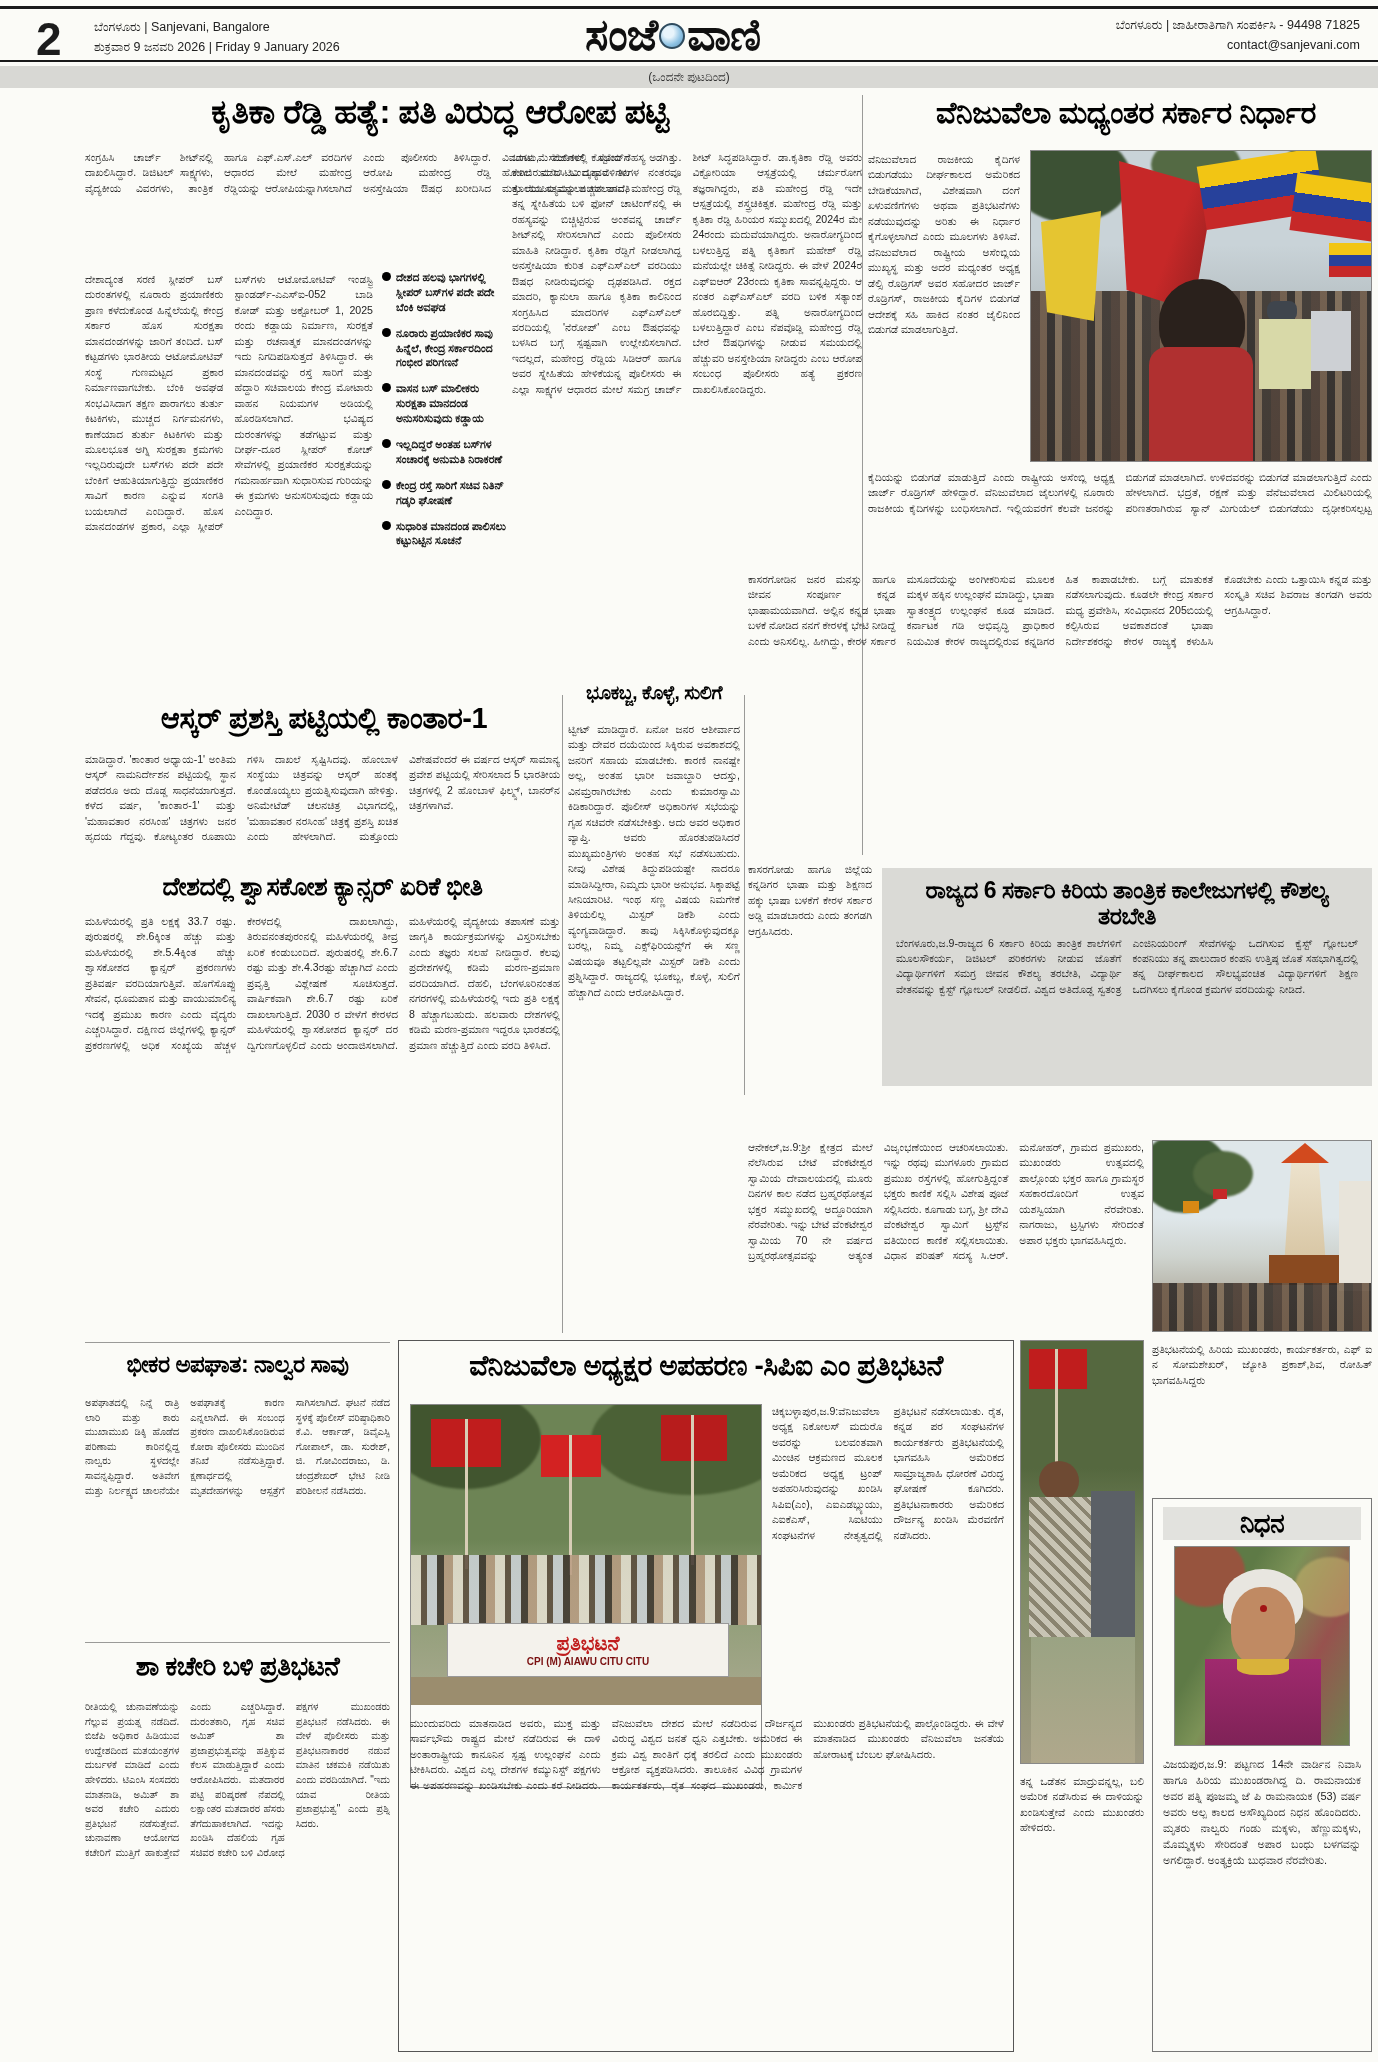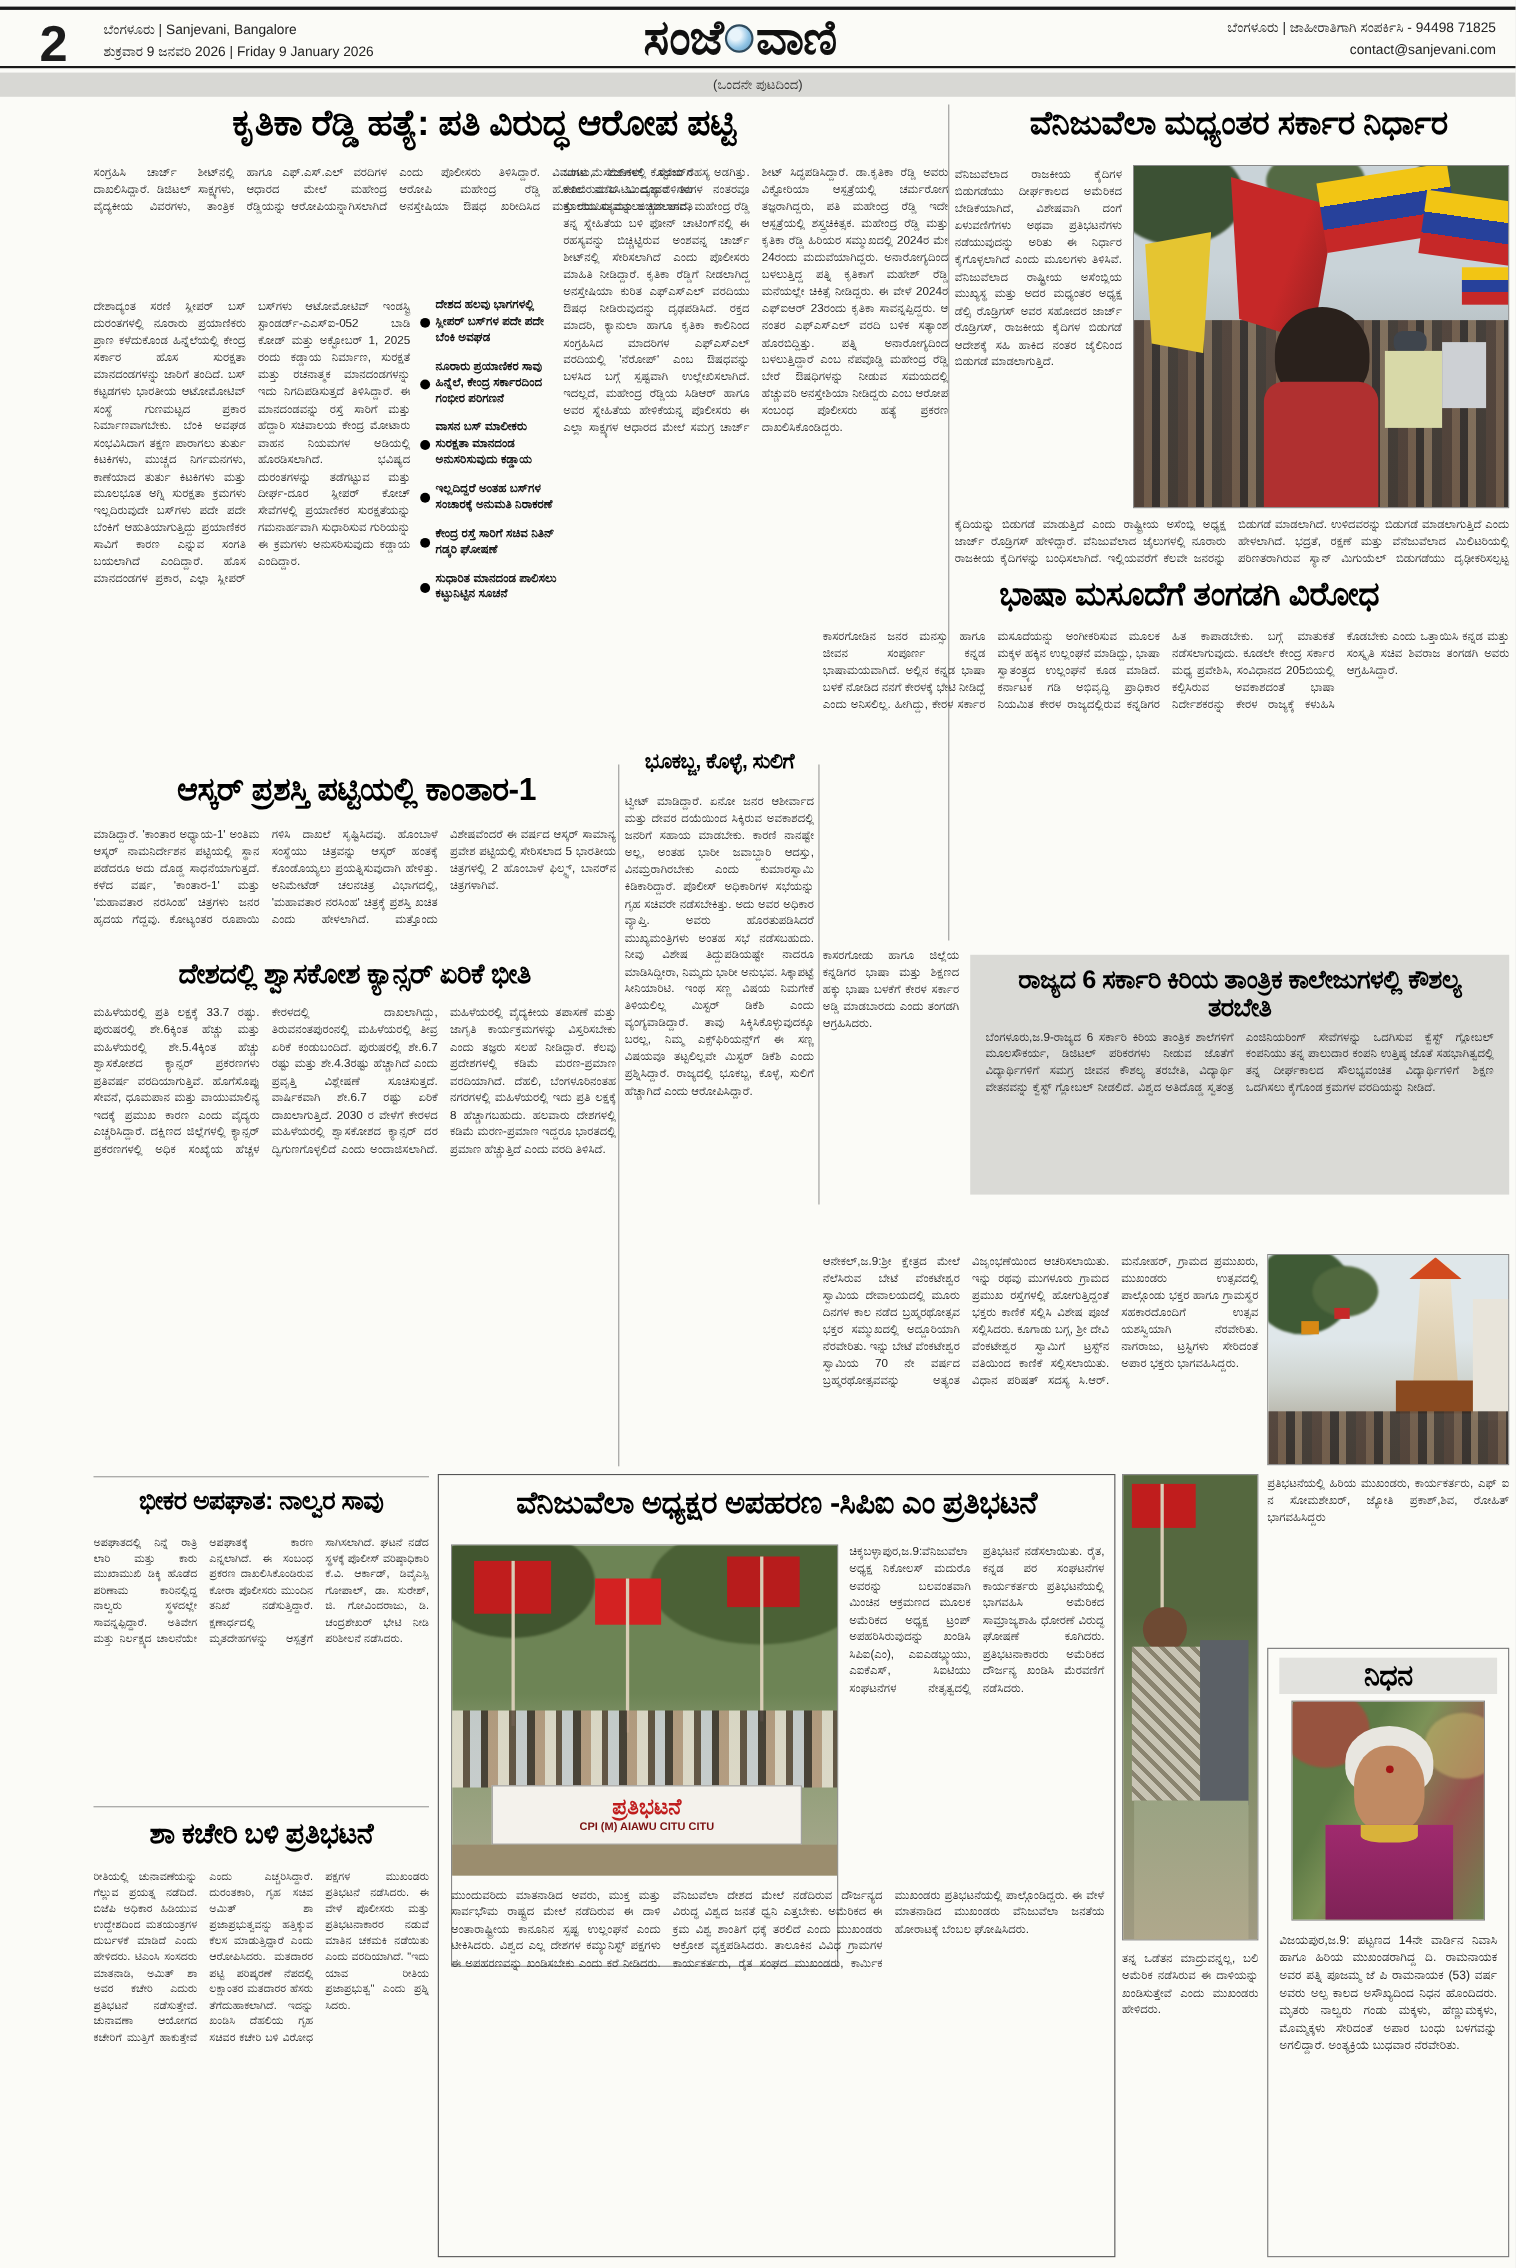--- a/index.html
+++ b/index.html
@@ -16,21 +16,21 @@
            font-size:12px;color:#333;}
   
   .hdr-small{font-size:12.5px;color:#222;line-height:1.55;text-align:center;}
   .pagenum{font-size:46px;font-weight:bold;line-height:1;}
   .masthead{font-weight:bold;font-size:44px;letter-spacing:-1px;color:#101010;display:flex;align-items:center;gap:2px;}
   .globe{width:26px;height:26px;border-radius:50%;display:inline-block;
          background:radial-gradient(circle at 35% 35%, #e8f4fb 0 25%, #8fc3e4 60%, #5d93b8 100%);
          border:2px solid #2f4b5e;box-sizing:border-box;}
   
   .blist{list-style:none;margin:0;padding:0;}
-  .blist li{display:flex;gap:5px;font-size:10.8px;font-weight:600;line-height:1.38;margin:0 0 11px 0;color:#111;align-items:center;}
+  .blist li{display:flex;gap:5px;font-size:10.8px;font-weight:600;line-height:1.38;margin:0 0 11px 0;color:#111;}
   .blist li .dot{width:9px;height:9px;border-radius:50%;background:#000;flex:0 0 auto;margin-top:2px;}
   
   .framed{border:1px solid #555;box-sizing:border-box;background:#fbfbf7;}
   .grayb{background:#dadad6;box-sizing:border-box;}
   
   .photo{overflow:hidden;box-sizing:border-box;border:1px solid #888;}
   .flag{position:absolute;}
   .pole{position:absolute;background:#d8cdb6;width:3px;}
   .crowdband{position:absolute;left:0;right:0;
      background:repeating-linear-gradient(90deg,#4b3c33 0 9px,#6d5846 9px 16px,#2f2a27 16px 24px,#7d6a55 24px 31px,#3c352f 31px 40px);}
@@ -116,21 +116,20 @@
     <div class="flag" style="left:10px;top:60px;width:60px;height:110px;background:#e5c531;clip-path:polygon(0 10%,100% 0,88% 100%,10% 92%)"></div>
     <div class="flag" style="left:298px;top:92px;width:52px;height:34px;background:linear-gradient(#f2c514 0 34%, #27419b 34% 67%, #c62828 67% 100%)"></div>
     <div class="abs" style="left:128px;top:128px;width:86px;height:86px;border-radius:50% 50% 42% 42%;background:#2a211c"></div>
     <div class="abs" style="left:118px;top:196px;width:104px;height:116px;background:#b03030;border-radius:18px 18px 0 0"></div>
     <div class="abs" style="left:236px;top:150px;width:30px;height:20px;border-radius:8px;background:#3f454d"></div>
     <div class="abs" style="left:228px;top:168px;width:52px;height:70px;background:#d8d9a8"></div>
     <div class="abs" style="left:280px;top:160px;width:40px;height:60px;background:#cdd0d4"></div>
   </div>
   <div class="abs body-txt" style="left:868px;top:470px;width:504px;height:50px;column-count:2">ಕೈದಿಯನ್ನು ಬಿಡುಗಡೆ ಮಾಡುತ್ತಿದೆ ಎಂದು ರಾಷ್ಟ್ರೀಯ ಅಸೆಂಬ್ಲಿ ಅಧ್ಯಕ್ಷ ಜಾರ್ಜ್ ರೊಡ್ರಿಗಸ್ ಹೇಳಿದ್ದಾರೆ. ವೆನಿಜುವೆಲಾದ ಜೈಲುಗಳಲ್ಲಿ ನೂರಾರು ರಾಜಕೀಯ ಕೈದಿಗಳನ್ನು ಬಂಧಿಸಲಾಗಿದೆ. ಇಲ್ಲಿಯವರೆಗೆ ಕೆಲವೇ ಜನರನ್ನು ಬಿಡುಗಡೆ ಮಾಡಲಾಗಿದೆ. ಉಳಿದವರನ್ನು ಬಿಡುಗಡೆ ಮಾಡಲಾಗುತ್ತಿದೆ ಎಂದು ಹೇಳಲಾಗಿದೆ. ಭದ್ರತೆ, ರಕ್ಷಣೆ ಮತ್ತು ವೆನೆಜುವೆಲಾದ ಮಿಲಿಟರಿಯಲ್ಲಿ ಪರಿಣತರಾಗಿರುವ ಸ್ಯಾನ್ ಮಿಗುಯೆಲ್ ಬಿಡುಗಡೆಯು ದೃಢೀಕರಿಸಲ್ಪಟ್ಟ ಮೊದಲ ಬಿಡುಗಡೆಯಾದ ಕೈದಿಯಾಗಿದೆ. 2024ರ ಫೆಬ್ರವರಿ ಕ್ಯಾರಕಾಸ್ ಬಳಿಯ ಮೈಕ್ವೆಟಿಯಾ ವಿಮಾನ ನಿಲ್ದಾಣದಲ್ಲಿ ಅವರನ್ನು ಬಂಧಿಸಲಾಯಿತು. ಅವರಂತೆ ಇನ್ನೂ ಹಲವರನ್ನು ಬಿಡುಗಡೆ ಮಾಡಲಾಗಿದೆ. "ರಾಷ್ಟ್ರೀಯ ಏಕತೆ ಮತ್ತು ಶಾಂತಿಯುತ ಸಹಬಾಳ್ವೆ"ಯ ಹಿತದೃಷ್ಟಿಯಿಂದ ಮಧ್ಯಂತರ ಸರ್ಕಾರ, ರಾಜಕೀಯ ಕೈದಿಗಳನ್ನು ಬಿಡುಗಡೆ ಮಾಡುವ ನಿರ್ಧಾರ ಕೈಗೊಂಡಿದೆ.</div>
 
-  <div class="abs hl" style="left:790px;top:524px;width:582px;font-size:30px">ಭಾಷಾ ಮಸೂದೆಗೆ ತಂಗಡಗಿ ವಿರೋಧ</div>
   <div class="abs body-txt" style="left:748px;top:572px;width:624px;height:284px;column-count:4">ಕಾಸರಗೋಡಿನ ಜನರ ಮನಸ್ಸು ಹಾಗೂ ಜೀವನ ಸಂಪೂರ್ಣ ಕನ್ನಡ ಭಾಷಾಮಯವಾಗಿದೆ. ಅಲ್ಲಿನ ಕನ್ನಡ ಭಾಷಾ ಬಳಕೆ ನೋಡಿದ ನನಗೆ ಕೇರಳಕ್ಕೆ ಭೇಟಿ ನೀಡಿದ್ದೆ ಎಂದು ಅನಿಸಲಿಲ್ಲ. ಹೀಗಿದ್ದು, ಕೇರಳ ಸರ್ಕಾರ ಮಸೂದೆಯನ್ನು ಅಂಗೀಕರಿಸುವ ಮೂಲಕ ಮಕ್ಕಳ ಹಕ್ಕಿನ ಉಲ್ಲಂಘನೆ ಮಾಡಿದ್ದು, ಭಾಷಾ ಸ್ವಾತಂತ್ರ್ಯದ ಉಲ್ಲಂಘನೆ ಕೂಡ ಮಾಡಿದೆ. ಕರ್ನಾಟಕ ಗಡಿ ಅಭಿವೃದ್ಧಿ ಪ್ರಾಧಿಕಾರ ನಿಯಮಿತ ಕೇರಳ ರಾಜ್ಯದಲ್ಲಿರುವ ಕನ್ನಡಿಗರ ಹಿತ ಕಾಪಾಡಬೇಕು. ಬಗ್ಗೆ ಮಾತುಕತೆ ನಡೆಸಲಾಗುವುದು. ಕೂಡಲೇ ಕೇಂದ್ರ ಸರ್ಕಾರ ಮಧ್ಯ ಪ್ರವೇಶಿಸಿ, ಸಂವಿಧಾನದ 205ಬಿಯಲ್ಲಿ ಕಲ್ಪಿಸಿರುವ ಅವಕಾಶದಂತೆ ಭಾಷಾ ನಿರ್ದೇಶಕರನ್ನು ಕೇರಳ ರಾಜ್ಯಕ್ಕೆ ಕಳುಹಿಸಿ ಕೊಡಬೇಕು ಎಂದು ಒತ್ತಾಯಿಸಿ ಕನ್ನಡ ಮತ್ತು ಸಂಸ್ಕೃತಿ ಸಚಿವ ಶಿವರಾಜ ತಂಗಡಗಿ ಅವರು ಆಗ್ರಹಿಸಿದ್ದಾರೆ.</div>
   <div class="abs one-col" style="left:748px;top:862px;width:124px;height:470px">ಕಾಸರಗೋಡು ಹಾಗೂ ಜಿಲ್ಲೆಯ ಕನ್ನಡಿಗರ ಭಾಷಾ ಮತ್ತು ಶಿಕ್ಷಣದ ಹಕ್ಕು ಭಾಷಾ ಬಳಕೆಗೆ ಕೇರಳ ಸರ್ಕಾರ ಅಡ್ಡಿ ಮಾಡಬಾರದು ಎಂದು ತಂಗಡಗಿ ಆಗ್ರಹಿಸಿದರು.</div>
 
   <div class="abs grayb" style="left:882px;top:868px;width:490px;height:218px">
     <div class="hl" style="margin:10px 14px 6px 14px;font-size:23px">ರಾಜ್ಯದ 6 ಸರ್ಕಾರಿ ಕಿರಿಯ ತಾಂತ್ರಿಕ ಕಾಲೇಜುಗಳಲ್ಲಿ ಕೌಶಲ್ಯ ತರಬೇತಿ</div>
     <div class="body-txt" style="margin:4px 14px;height:120px;column-count:2">ಬೆಂಗಳೂರು,ಜ.9-ರಾಜ್ಯದ 6 ಸರ್ಕಾರಿ ಕಿರಿಯ ತಾಂತ್ರಿಕ ಶಾಲೆಗಳಿಗೆ ಮೂಲಸೌಕರ್ಯ, ಡಿಜಿಟಲ್ ಪರಿಕರಗಳು ನೀಡುವ ಜೊತೆಗೆ ವಿದ್ಯಾರ್ಥಿಗಳಿಗೆ ಸಮಗ್ರ ಜೀವನ ಕೌಶಲ್ಯ ತರಬೇತಿ, ವಿದ್ಯಾರ್ಥಿ ವೇತನವನ್ನು ಕ್ವೆಸ್ಟ್ ಗ್ಲೋಬಲ್ ನೀಡಲಿದೆ. ವಿಶ್ವದ ಅತಿದೊಡ್ಡ ಸ್ವತಂತ್ರ ಎಂಜಿನಿಯರಿಂಗ್ ಸೇವೆಗಳನ್ನು ಒದಗಿಸುವ ಕ್ವೆಸ್ಟ್ ಗ್ಲೋಬಲ್ ಕಂಪನಿಯು ತನ್ನ ಪಾಲುದಾರ ಕಂಪನಿ ಉತ್ತಿಷ್ಠ ಜೊತೆ ಸಹಭಾಗಿತ್ವದಲ್ಲಿ ತನ್ನ ದೀರ್ಘಕಾಲದ ಸೌಲಭ್ಯವಂಚಿತ ವಿದ್ಯಾರ್ಥಿಗಳಿಗೆ ಶಿಕ್ಷಣ ಒದಗಿಸಲು ಕೈಗೊಂಡ ಕ್ರಮಗಳ ವರದಿಯನ್ನು ನೀಡಿದೆ.</div>
   </div>
 
   <div class="abs body-txt" style="left:748px;top:1140px;width:396px;height:192px;column-count:3">ಆನೇಕಲ್,ಜ.9:ಶ್ರೀ ಕ್ಷೇತ್ರದ ಮೇಲೆ ನೆಲೆಸಿರುವ ಬೇಟೆ ವೆಂಕಟೇಶ್ವರ ಸ್ವಾಮಿಯ ದೇವಾಲಯದಲ್ಲಿ ಮೂರು ದಿನಗಳ ಕಾಲ ನಡೆದ ಬ್ರಹ್ಮರಥೋತ್ಸವ ಭಕ್ತರ ಸಮ್ಮುಖದಲ್ಲಿ ಅದ್ದೂರಿಯಾಗಿ ನೆರವೇರಿತು. ಇನ್ನು ಬೇಟೆ ವೆಂಕಟೇಶ್ವರ ಸ್ವಾಮಿಯ 70 ನೇ ವರ್ಷದ ಬ್ರಹ್ಮರಥೋತ್ಸವವನ್ನು ಅತ್ಯಂತ ವಿಜೃಂಭಣೆಯಿಂದ ಆಚರಿಸಲಾಯಿತು. ಇನ್ನು ರಥವು ಮುಗಳೂರು ಗ್ರಾಮದ ಪ್ರಮುಖ ರಸ್ತೆಗಳಲ್ಲಿ ಹೋಗುತ್ತಿದ್ದಂತೆ ಭಕ್ತರು ಕಾಣಿಕೆ ಸಲ್ಲಿಸಿ ವಿಶೇಷ ಪೂಜೆ ಸಲ್ಲಿಸಿದರು. ಕೂಗಾಡು ಬಗ್ಗ, ಶ್ರೀ ದೇವಿ ವೆಂಕಟೇಶ್ವರ ಸ್ವಾಮಿಗೆ ಟ್ರಸ್ಟ್‌ನ ವತಿಯಿಂದ ಕಾಣಿಕೆ ಸಲ್ಲಿಸಲಾಯಿತು. ವಿಧಾನ ಪರಿಷತ್ ಸದಸ್ಯ ಸಿ.ಆರ್. ಮನೋಹರ್, ಗ್ರಾಮದ ಪ್ರಮುಖರು, ಮುಖಂಡರು ಉತ್ಸವದಲ್ಲಿ ಪಾಲ್ಗೊಂಡು ಭಕ್ತರ ಹಾಗೂ ಗ್ರಾಮಸ್ಥರ ಸಹಕಾರದೊಂದಿಗೆ ಉತ್ಸವ ಯಶಸ್ವಿಯಾಗಿ ನೆರವೇರಿತು. ನಾಗರಾಜು, ಟ್ರಸ್ಟಿಗಳು ಸೇರಿದಂತೆ ಅಪಾರ ಭಕ್ತರು ಭಾಗವಹಿಸಿದ್ದರು.</div>
   <div class="abs photo" style="left:1152px;top:1140px;width:220px;height:192px">

